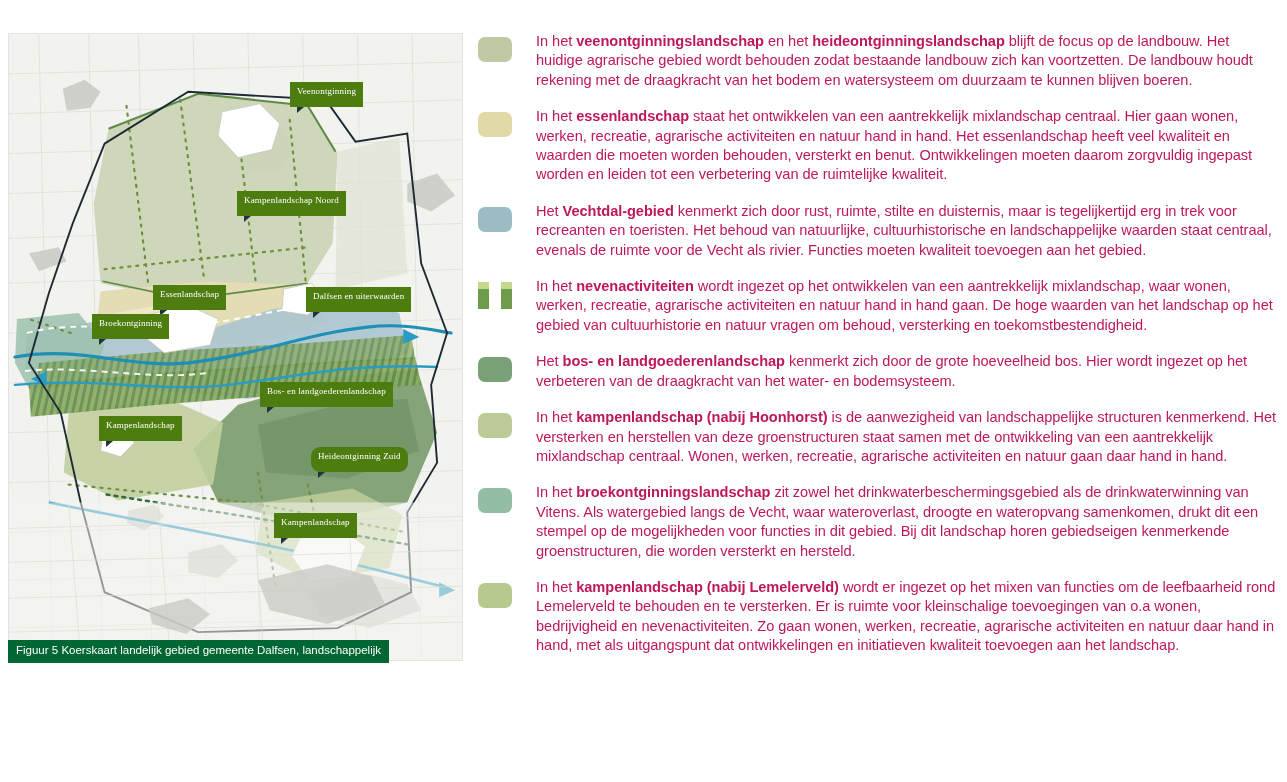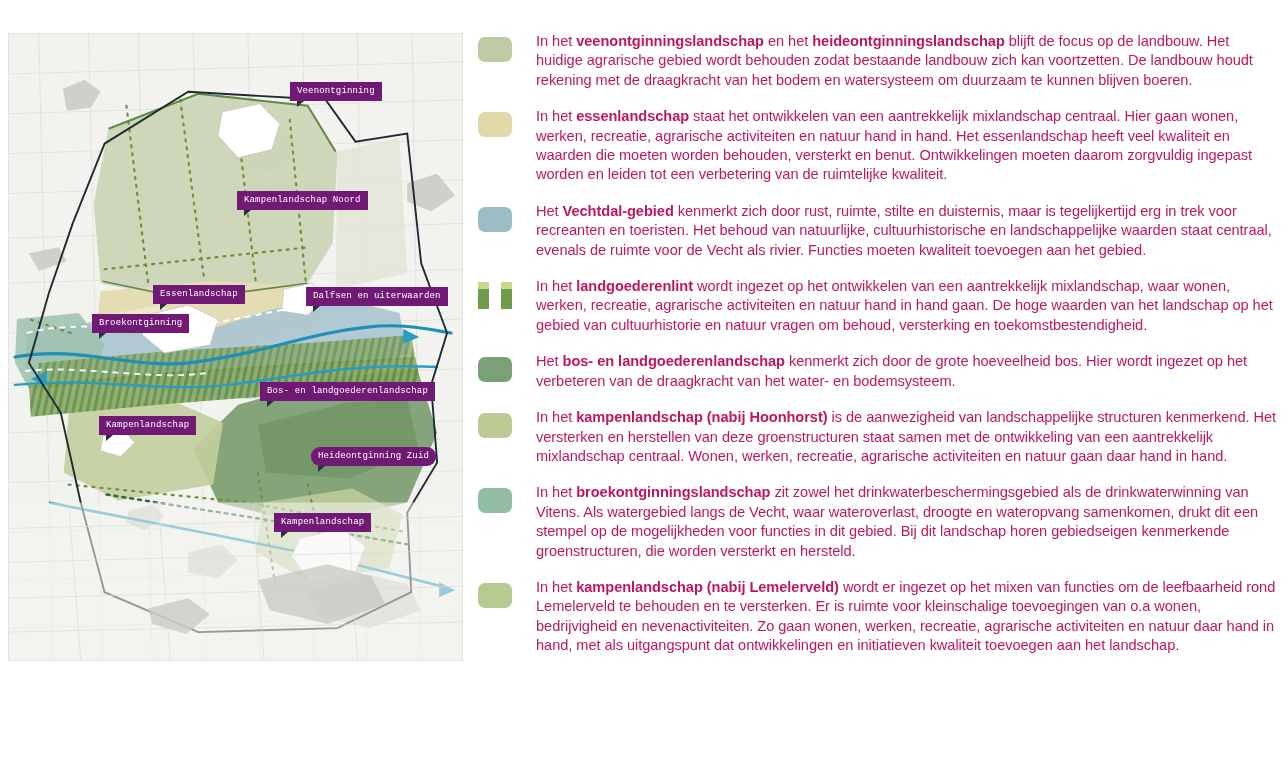--- a/index.html
+++ b/index.html
@@ -35,27 +35,27 @@
     background: #f1f1ee;
     overflow: hidden;
     border: 1px solid #e3e3df;
   }
   .map-canvas { position: absolute; inset: 0; }
   .map-canvas svg { display: block; width: 100%; height: 100%; }
 
   
   .map-label {
     position: absolute;
-    background: #701a75;
+    background: #4d7c0f;
     color: #ffffff;
     font-size: 9px;
     line-height: 1;
-    padding: 5px 7px 5px 7px;
+    padding: 5px 7px 11px 7px;
     white-space: nowrap;
-    font-family: Liberation Mono, monospace;
+    font-family: Liberation Serif, serif;
     letter-spacing: 0.15px;
   }
   .map-label::after {
     content: "";
     position: absolute;
     bottom: -6px; left: 7px;
     width: 0; height: 0;
     border-left: 7px solid #23323f;
     border-bottom: 6px solid transparent;
   }
@@ -233,20 +233,21 @@
         <div class="map-label" style="left: 144px; top: 251px;">Essenlandschap</div>
         <div class="map-label" style="left: 297px; top: 253px;">Dalfsen en uiterwaarden</div>
         <div class="map-label" style="left: 83px; top: 280px;">Broekontginning</div>
         <div class="map-label" style="left: 251px; top: 348px;">Bos- en landgoederenlandschap</div>
         <div class="map-label" style="left: 90px; top: 382px;">Kampenlandschap</div>
         <div class="map-label" style="left: 302px; top: 413px; border-radius: 9px;">Heideontginning Zuid</div>
         <div class="map-label" style="left: 265px; top: 479px;">Kampenlandschap</div>
       </div>
   </div>
 
+  <div class="map-caption">Figuur 5 Koerskaart landelijk gebied gemeente Dalfsen, landschappelijk</div>
 
   <div class="legend">
       <div class="legend-row">
         <div class="swatch-cell">
           <div class="swatch" style="background: rgb(191, 201, 164);"></div>
         </div>
         <div class="legend-text">In het <b>veenontginningslandschap</b> en het <b>heideontginningslandschap</b> blijft de focus op de landbouw. Het huidige agrarische gebied wordt behouden zodat bestaande landbouw zich kan voortzetten. De landbouw houdt rekening met de draagkracht van het bodem en watersysteem om duurzaam te kunnen blijven boeren.</div>
       </div>
       <div class="legend-row">
         <div class="swatch-cell">
@@ -260,21 +261,21 @@
         </div>
         <div class="legend-text">Het <b>Vechtdal-gebied</b> kenmerkt zich door rust, ruimte, stilte en duisternis, maar is tegelijkertijd erg in trek voor recreanten en toeristen. Het behoud van natuurlijke, cultuurhistorische en landschappelijke waarden staat centraal, evenals de ruimte voor de Vecht als rivier. Functies moeten kwaliteit toevoegen aan het gebied.</div>
       </div>
       <div class="legend-row">
         <div class="swatch-cell">
           <div class="swatch-striped">
             <i style="background: linear-gradient(rgb(196, 217, 140) 0%, rgb(196, 217, 140) 27%, rgb(111, 156, 76) 27%, rgb(111, 156, 76) 100%);"></i>
             <i style="background: linear-gradient(rgb(196, 217, 140) 0%, rgb(196, 217, 140) 27%, rgb(111, 156, 76) 27%, rgb(111, 156, 76) 100%);"></i>
           </div>
         </div>
-        <div class="legend-text">In het <b>landgoederenlint</b> wordt ingezet op het ontwikkelen van een aantrekkelijk mixlandschap, waar wonen, werken, recreatie, agrarische activiteiten en natuur hand in hand gaan. De hoge waarden van het landschap op het gebied van cultuurhistorie en natuur vragen om behoud, versterking en toekomstbestendigheid.</div>
+        <div class="legend-text">In het <b>nevenactiviteiten</b> wordt ingezet op het ontwikkelen van een aantrekkelijk mixlandschap, waar wonen, werken, recreatie, agrarische activiteiten en natuur hand in hand gaan. De hoge waarden van het landschap op het gebied van cultuurhistorie en natuur vragen om behoud, versterking en toekomstbestendigheid.</div>
       </div>
       <div class="legend-row">
         <div class="swatch-cell">
           <div class="swatch" style="background: rgb(121, 160, 119);"></div>
         </div>
         <div class="legend-text">Het <b>bos- en landgoederenlandschap</b> kenmerkt zich door de grote hoeveelheid bos. Hier wordt ingezet op het verbeteren van de draagkracht van het water- en bodemsysteem.</div>
       </div>
       <div class="legend-row">
         <div class="swatch-cell">
           <div class="swatch" style="background: rgb(188, 203, 150);"></div>

